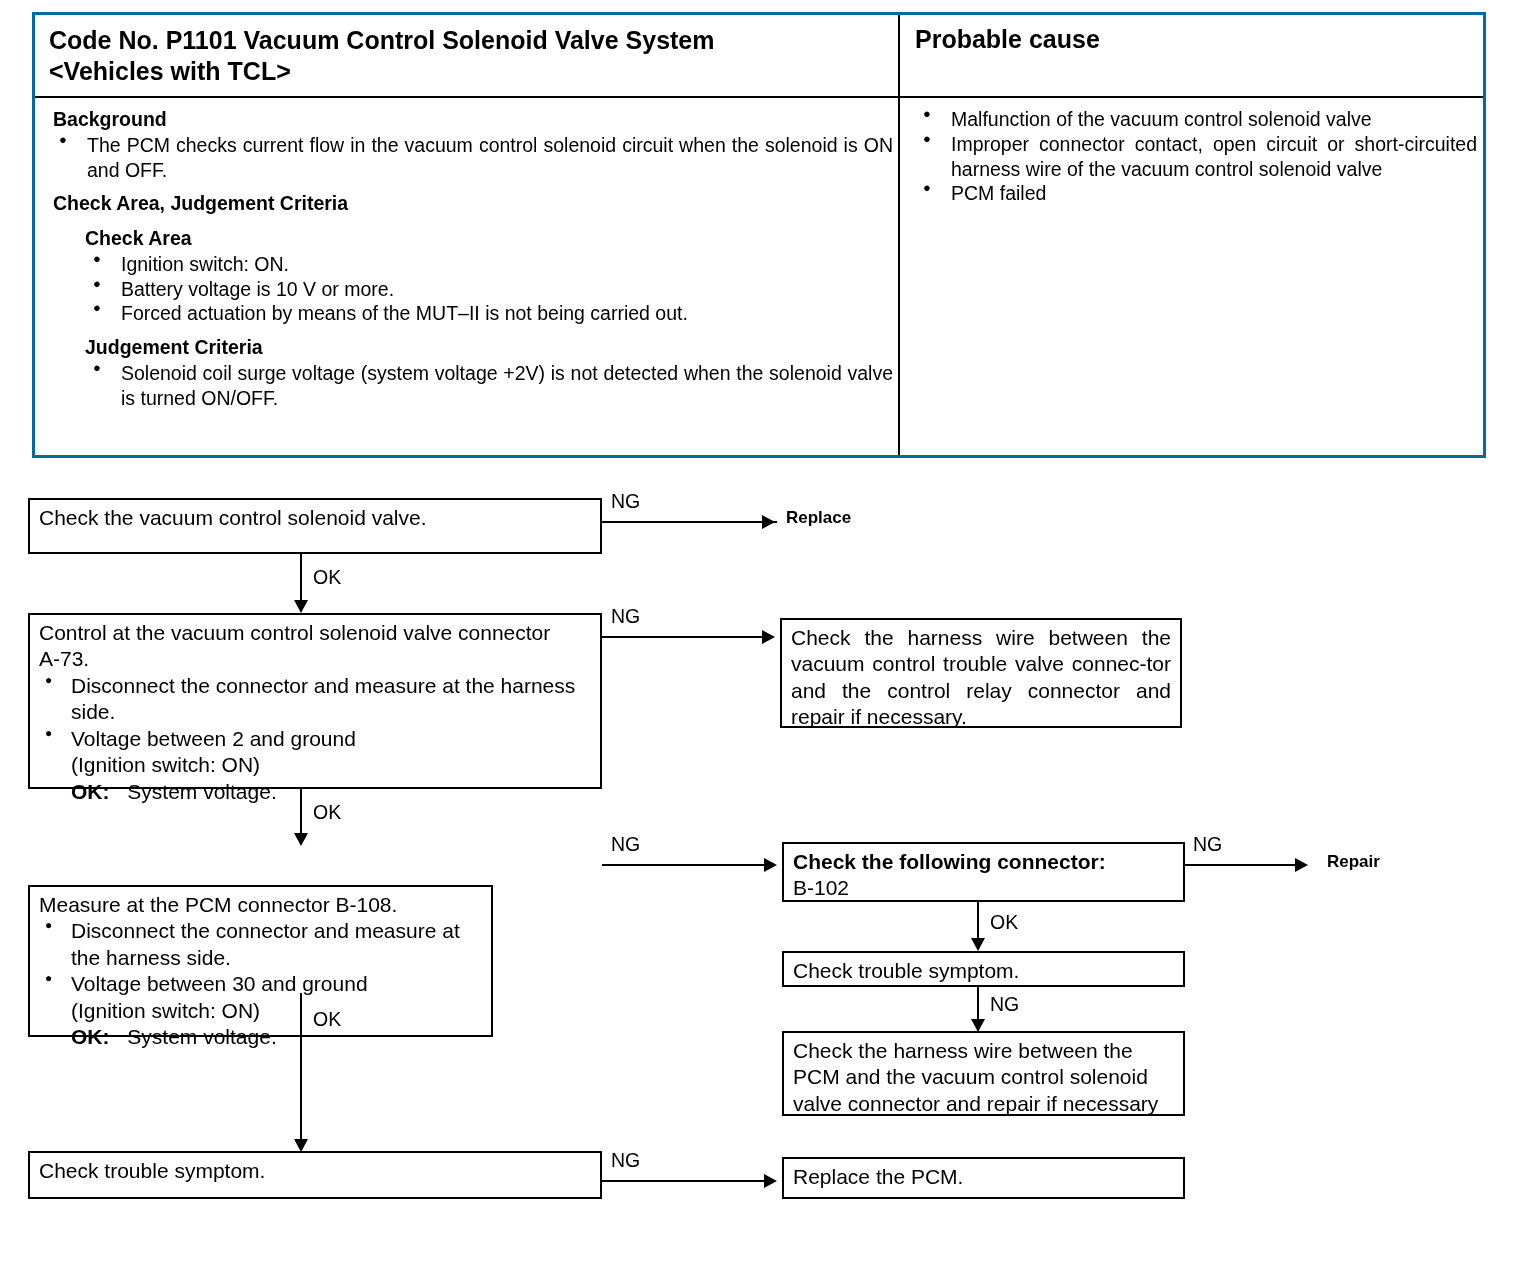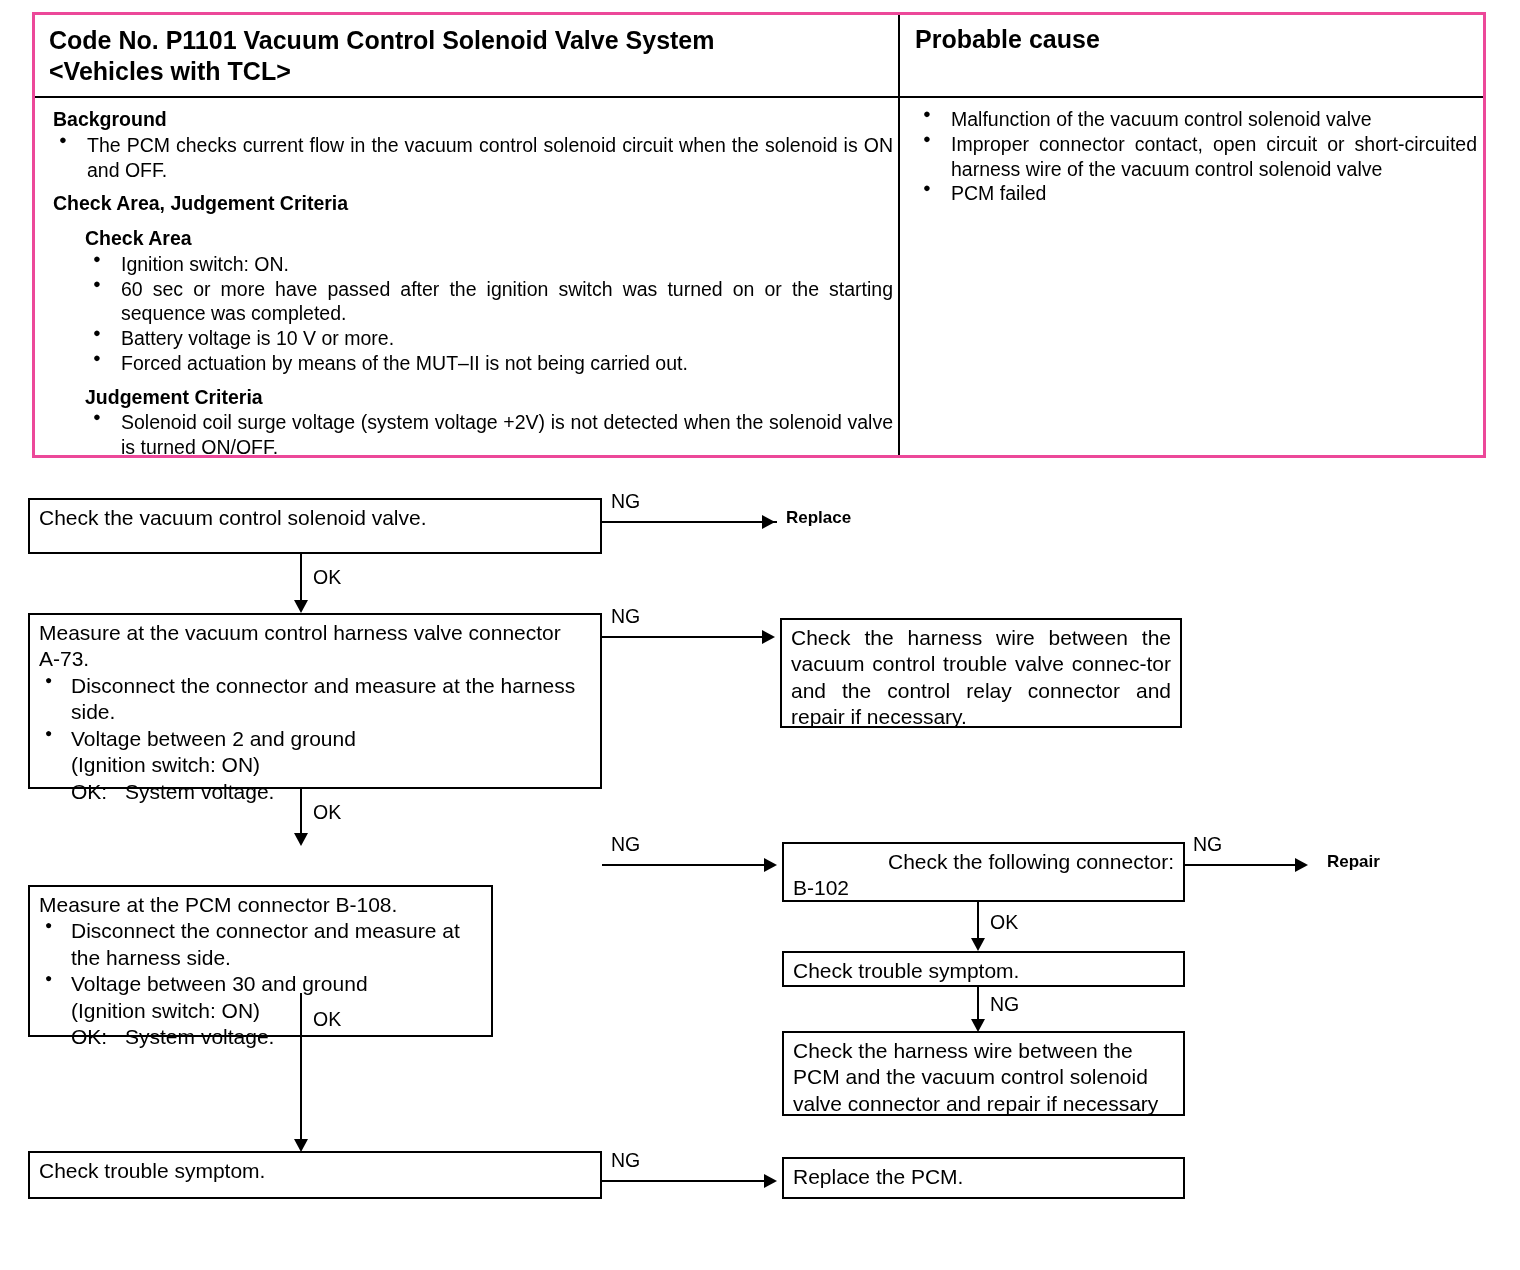--- a/index.html
+++ b/index.html
@@ -1,20 +1,20 @@
 <!DOCTYPE html>
 <html><head>
 <meta charset="utf-8">
 <style>
   html,body{margin:0;padding:0;background:#ffffff;}
   body{width:1520px;height:1270px;position:relative;font-family:"Liberation Sans",sans-serif;color:#000;}
   .page{position:absolute;left:0;top:0;width:1520px;height:1270px;}
 
   
-  .tbl{position:absolute;left:32px;top:12px;width:1454px;height:446px;border:3px solid #ec4899;box-sizing:border-box;}
+  .tbl{position:absolute;left:32px;top:12px;width:1454px;height:446px;border:3px solid #0369a1;box-sizing:border-box;}
   .tbl .vdiv{position:absolute;left:863px;top:0;width:2px;height:100%;background:#000;}
   .tbl .hdiv{position:absolute;left:0;top:81px;width:863px;height:2px;background:#000;}
   .tbl .hdiv2{position:absolute;left:865px;top:81px;right:0;height:2px;background:#000;}
 
   .hdr-left{position:absolute;left:14px;top:10px;width:840px;font-size:25px;font-weight:bold;line-height:1.22;}
   .hdr-right{position:absolute;left:880px;top:10px;width:540px;font-size:25px;font-weight:bold;}
 
   .body-left{position:absolute;left:18px;top:92px;width:840px;font-size:19.5px;line-height:1.27;}
   .body-right{position:absolute;left:882px;top:92px;width:560px;font-size:19.5px;line-height:1.27;}
 
@@ -36,21 +36,21 @@
         font-size:21px;line-height:1.26;padding:5px 9px 4px 9px;}
   .fbox ul.bl li{padding-left:32px;}
   .fbox ul.bl li:before{left:6px;top:0px;font-size:12px;}
 
   .hline{position:absolute;height:2px;background:#000;}
   .vline{position:absolute;width:2px;background:#000;}
   .arrow-r{position:absolute;width:0;height:0;border-left:13px solid #000;border-top:7px solid transparent;border-bottom:7px solid transparent;}
   .arrow-d{position:absolute;width:0;height:0;border-top:13px solid #000;border-left:7px solid transparent;border-right:7px solid transparent;}
   .lbl{position:absolute;font-size:19.5px;text-align:center;}
   .plain-b{position:absolute;font-size:17px;font-weight:bold;}
-  .bold{font-weight:normal;text-align:right;}
+  .bold{font-weight:bold;}
 </style>
 </head>
 <body>
 
 <div class="page">
 
   <div class="tbl">
     <div class="vdiv"></div>
     <div class="hdiv"></div>
     <div class="hdiv2"></div>
@@ -66,21 +66,20 @@
       <div class="sechead">Background</div>
       <ul class="bl">
         <li class="just">The PCM checks current flow in the vacuum control solenoid circuit when the solenoid is ON and OFF.</li>
       </ul>
       <div class="gap"></div>
       <div class="sechead">Check Area, Judgement Criteria</div>
       <div class="gap"></div>
       <div class="sechead ind">Check Area</div>
       <ul class="bl ind">
         <li>Ignition switch: ON.</li>
-        <li class="just">60 sec or more have passed after the ignition switch was turned on or the starting sequence was completed.</li>
         <li>Battery voltage is 10 V or more.</li>
         <li>Forced actuation by means of the MUT–II is not being carried out.</li>
       </ul>
       <div class="gap"></div>
       <div class="sechead ind">Judgement Criteria</div>
       <ul class="bl ind">
         <li class="just">Solenoid coil surge voltage (system voltage +2V) is not detected when the solenoid valve is turned ON/OFF.</li>
       </ul>
     </div>
 
@@ -100,21 +99,21 @@
   <div class="hline" style="left:602px;top:521px;width:175px;"></div>
   <div class="arrow-r" style="left:762px;top:515px;"></div>
   <div class="lbl" style="left:611px;top:490px;">NG</div>
   <div class="plain-b" style="left:786px;top:508px;">Replace</div>
 
   <div class="vline" style="left:300px;top:554px;height:54px;"></div>
   <div class="arrow-d" style="left:294px;top:600px;"></div>
   <div class="lbl" style="left:313px;top:566px;">OK</div>
 
   <div class="fbox" style="left:28px;top:613px;width:574px;height:176px;">
-    <div>Measure at the vacuum control harness valve  connector</div>
+    <div>Control at the vacuum control solenoid valve  connector</div>
     <div>A-73.</div>
     <ul class="bl">
       <li>Disconnect the connector and measure at the harness side.</li>
       <li>Voltage between 2 and ground</li>
     </ul>
     <div style="margin-left:32px;">(Ignition switch: ON)</div>
     <div style="margin-left:32px;">
       <span class="bold">OK:</span>
       <span style="margin-left:12px;">System voltage.</span>
     </div>

